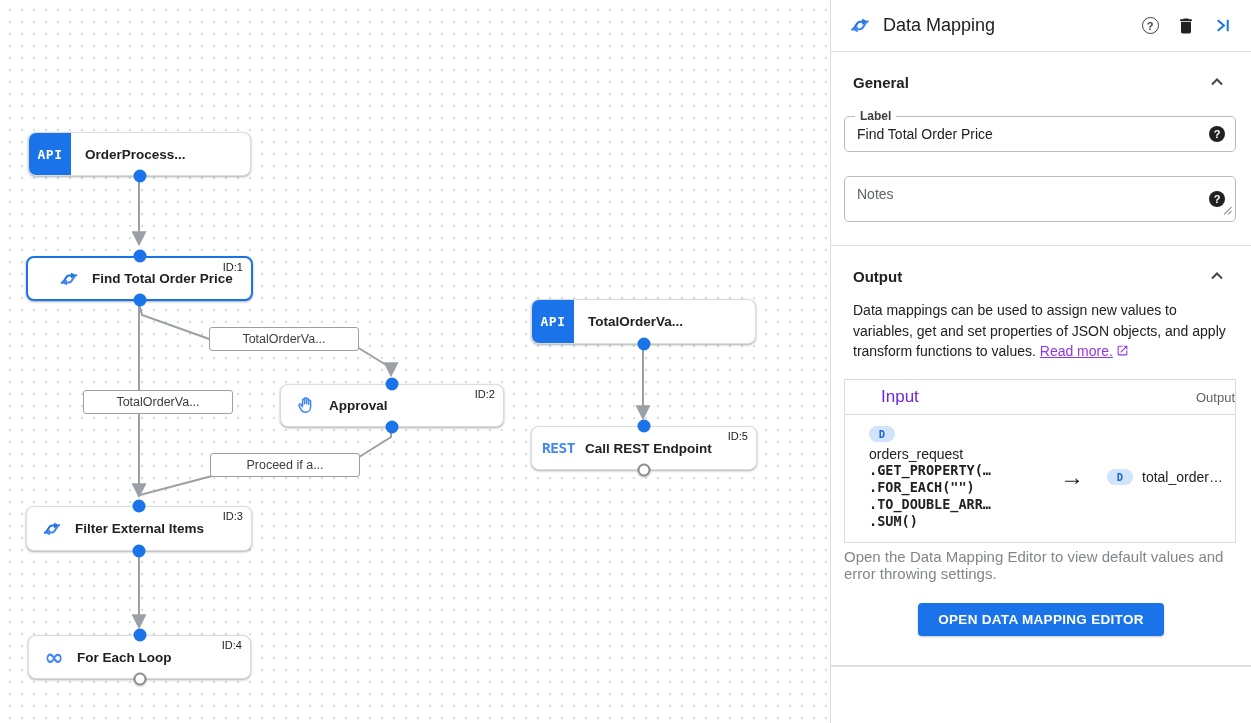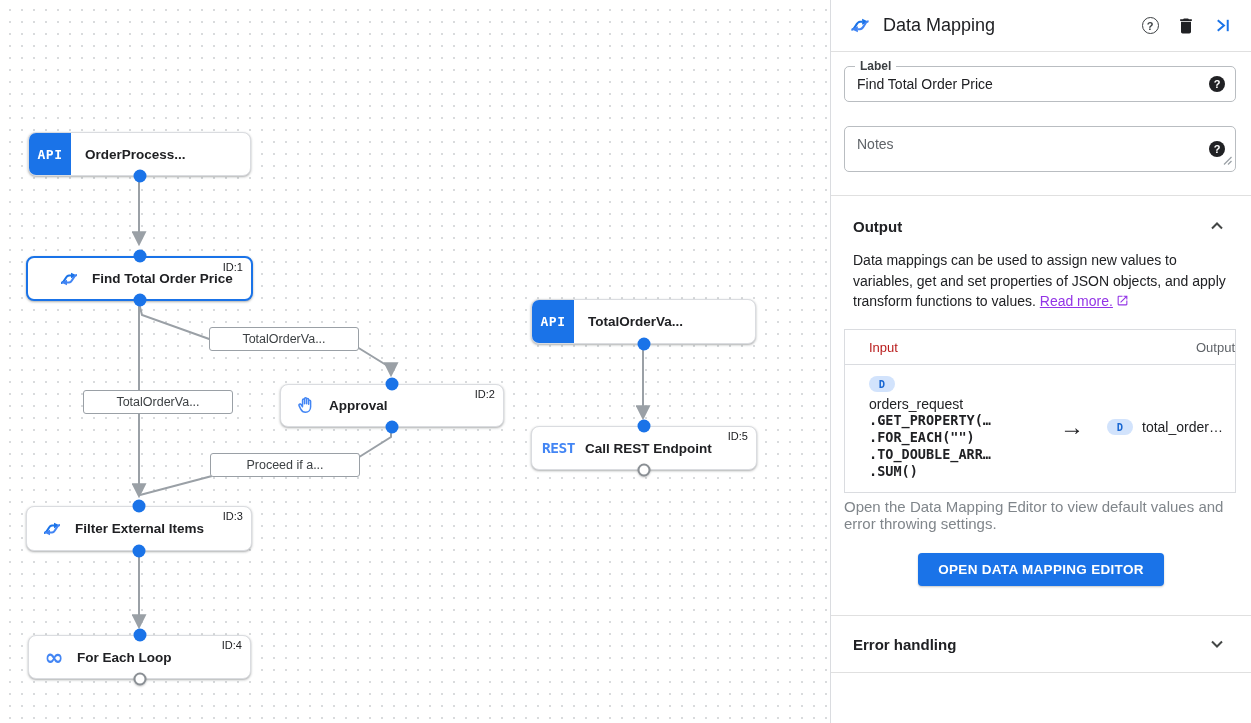--- a/index.html
+++ b/index.html
@@ -79,21 +79,21 @@
     display:flex; align-items:center; justify-content:center; font-size:11px; font-weight:bold;
   }
   .resize-grip { position:absolute; right:3px; bottom:2px; }
 
   .para { margin:4px 22px 0 22px; font-size:14px; line-height:1.48; color:#202124; }
   .readmore { color:#9334e6; text-decoration:underline; cursor:pointer; }
   .extlink { display:inline-block; vertical-align:-1px; margin-left:3px; }
 
   .map-table { margin:16px 15px 0 13px; border:1px solid #dadce0; }
   .map-table-head { display:flex; height:35px; align-items:center; border-bottom:1px solid #dadce0; }
-  .map-table-head .col-in { margin-left:24px; flex:1; font-size:13px; color:#b91c1c; }
+  .map-table-head .col-in { margin-left:36px; flex:1; font-size:17px; color:#6d28d9; }
   .map-table-head .col-out { width:128px; font-size:13px; color:#5f6368;text-align:right; }
   .map-table-body { display:flex; align-items:center; padding:9px 0 12px 0; }
   .in-cell { margin-left:24px; width:168px; }
   .d-pill {
     display:inline-flex; align-items:center; justify-content:center;
     min-width:26px; height:16px; border-radius:8px; background:#d2e3fc; color:#1967d2;
     font-family:"DejaVu Sans Mono", monospace; font-size:10.5px; font-weight:bold; padding:0 6px;
   }
   .var-name { font-size:14px; color:#202124; margin-top:4px; }
   .code-line { font-family:"DejaVu Sans Mono", monospace; font-size:13.5px; font-weight:bold; color:#202124; line-height:17px; white-space:pre; }
@@ -240,20 +240,28 @@
         </svg>
       </span>
       <span class="hicon">
         <svg viewBox="0 0 20 20" width="19" height="19" fill="none" stroke="#1a73e8" stroke-width="2.1">
           <path d="M5 4.5 L11.5 10 L5 15.5"></path>
           <line x1="15.5" y1="4" x2="15.5" y2="16"></line>
         </svg>
       </span>
     </div>
 
+    <div class="section-head">
+      <span class="section-title">General</span>
+      <span style="display:inline-flex;margin-right:8px">
+        <svg viewBox="0 0 20 20" width="20" height="20" fill="none" stroke="#444746" stroke-width="2">
+            <path d="M5 12.5 L10 7.5 L15 12.5"></path>
+          </svg>
+      </span>
+    </div>
 
     <div class="field">
       <span class="field-label">Label</span>
       <input type="text" value="Find Total Order Price" style="">
       <span class="qmark">?</span>
     </div>
 
     <div class="field" style="margin-top:24px">
       <textarea placeholder="Notes" style=""></textarea>
       <span class="qmark">?</span>
@@ -303,24 +311,16 @@
         </div>
       </div>
     </div>
 
     <div class="table-hint">Open the Data Mapping Editor to view default values and error throwing settings.</div>
 
     <button class="open-editor-btn">OPEN DATA MAPPING EDITOR</button>
 
     <div class="divider gap-divider"></div>
 
-    <div class="section-head eh-head">
-      <span class="section-title">Error handling</span>
-      <span style="display:inline-flex;margin-right:8px">
-        <svg viewBox="0 0 20 20" width="20" height="20" fill="none" stroke="#444746" stroke-width="2">
-            <path d="M5 7.5 L10 12.5 L15 7.5"></path>
-          </svg>
-      </span>
-    </div>
 
     <div class="divider"></div>
   </div>
 </div>
 
 </body></html>

